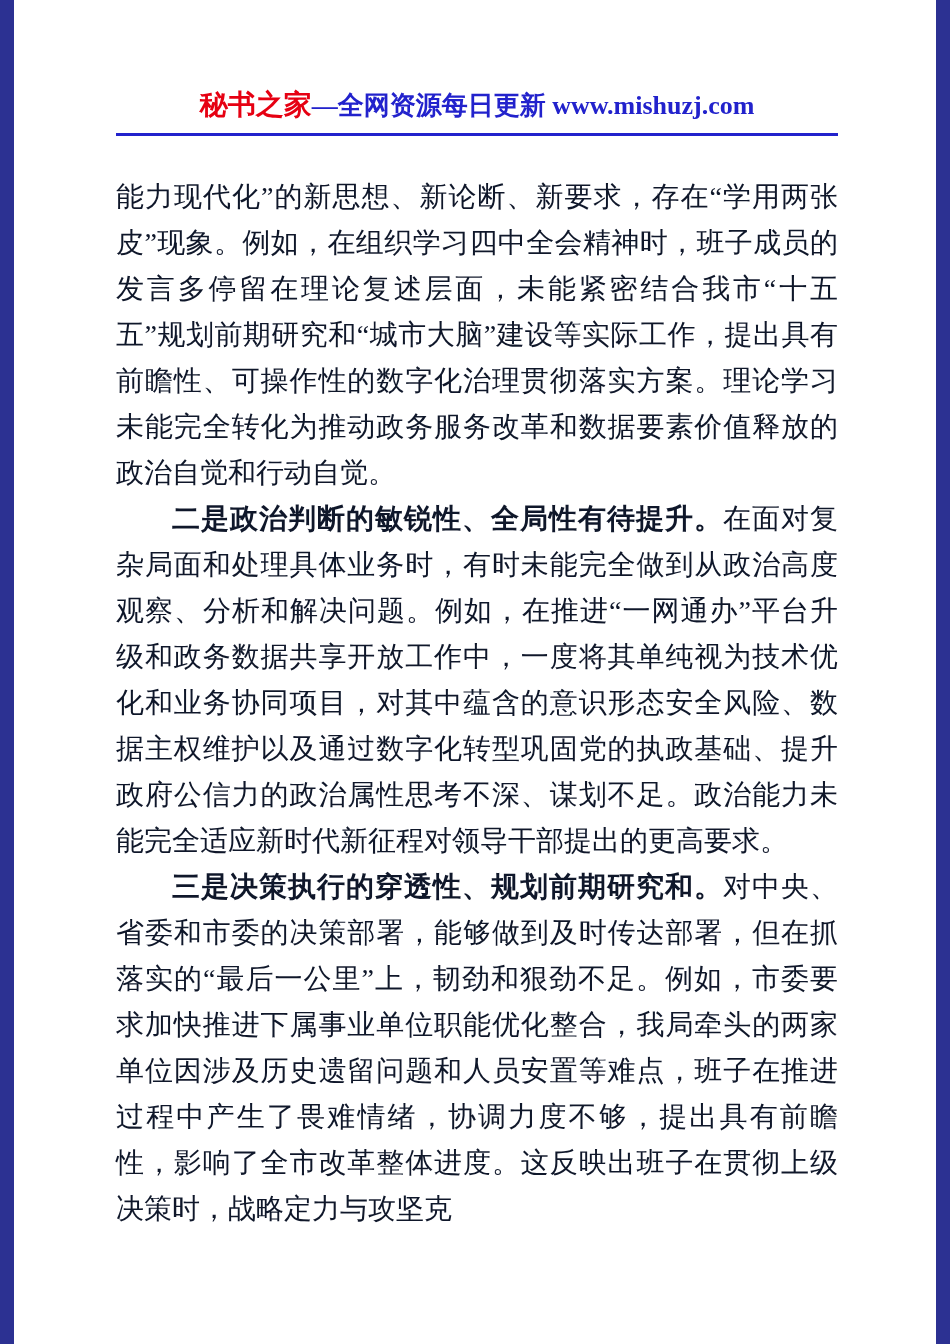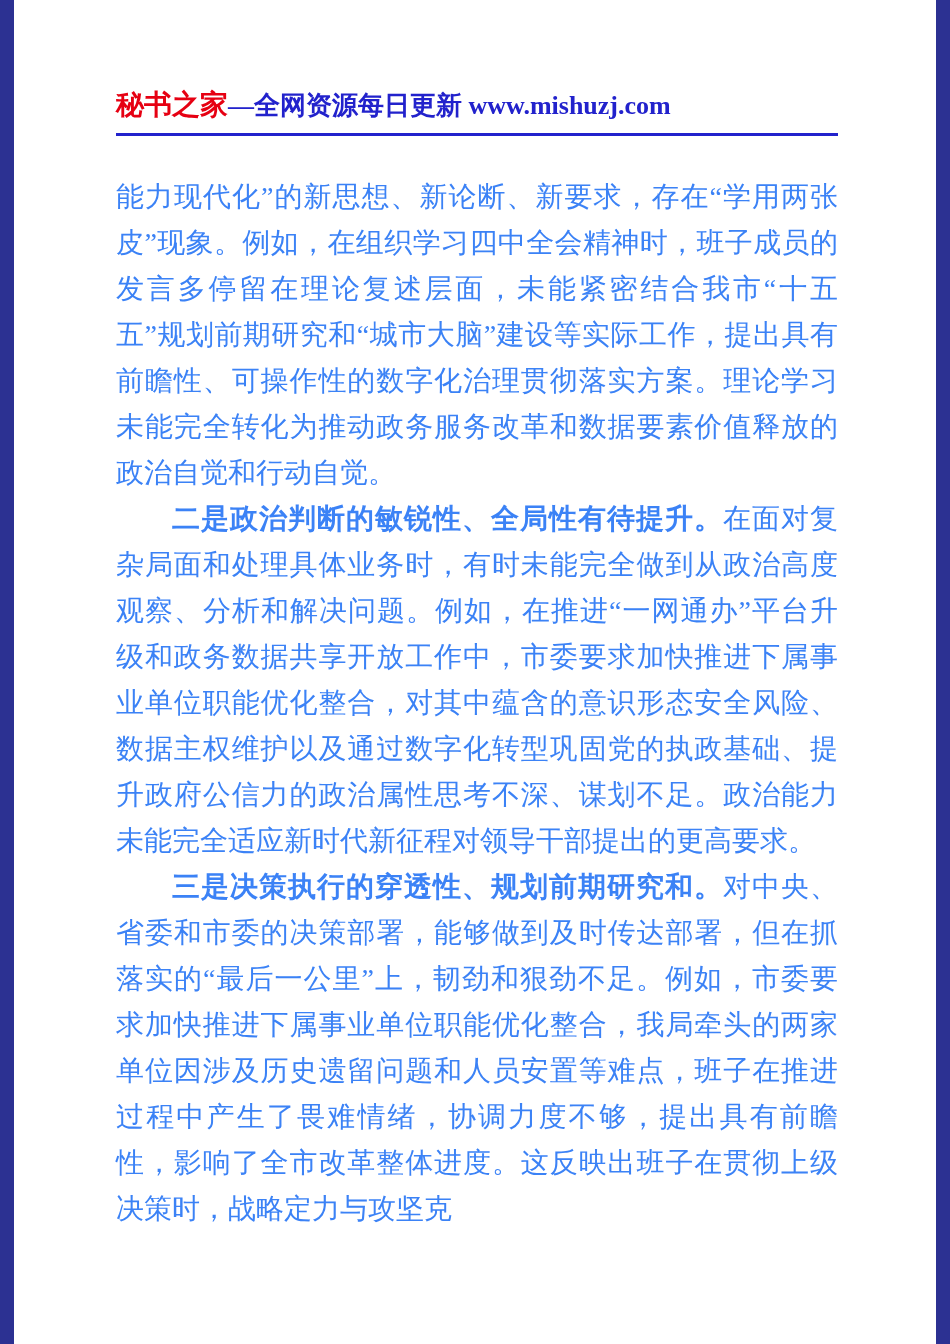--- a/index.html
+++ b/index.html
@@ -28,21 +28,21 @@
 
   .content {
     position: absolute;
     left: 116px;
     right: 112px;
     top: 0;
   }
 
   .site-header {
     margin-top: 88px;
-    text-align: left;
+    text-align: center;
     white-space: nowrap;
     font-size: 26px;
     line-height: 34px;
   }
   .site-header .brand {
     color: #E60012;
     font-weight: bold;
     font-size: 28px;
   }
   .site-header .tagline {
@@ -58,21 +58,21 @@
   .header-rule {
     border: none;
     border-top: 3px solid #2222CC;
     margin: 10px 0 0 0;
   }
 
   .doc-body {
     margin-top: 38px;
     font-size: 28px;
     line-height: 46px;
-    color: #3b82f6;
+    color: #0f172a;
     text-align: justify;
     text-justify: inter-character;
   }
   .para {
     margin: 0;
     text-indent: 2em;
   }
   .para.no-indent {
     text-indent: 0;
   }
@@ -93,19 +93,19 @@
     <div class="site-header">
       <span class="brand">秘书之家</span><span class="tagline">—全网资源每日更新 </span><a class="url">www.mishuzj.com</a>
     </div>
 
     <hr class="header-rule">
 
     <div class="doc-body">
 
       <p class="para no-indent"><span class="lead"></span><span>能力现代化”的新思想、新论断、新要求，存在“学用两张皮”现象。例如，在组织学习四中全会精神时，班子成员的发言多停留在理论复述层面，未能紧密结合我市“十五五”规划前期研究和“城市大脑”建设等实际工作，提出具有前瞻性、可操作性的数字化治理贯彻落实方案。理论学习未能完全转化为推动政务服务改革和数据要素价值释放的政治自觉和行动自觉。</span></p>
 
-      <p class="para"><span class="lead">二是政治判断的敏锐性、全局性有待提升。</span><span>在面对复杂局面和处理具体业务时，有时未能完全做到从政治高度观察、分析和解决问题。例如，在推进“一网通办”平台升级和政务数据共享开放工作中，市委要求加快推进下属事业单位职能优化整合，对其中蕴含的意识形态安全风险、数据主权维护以及通过数字化转型巩固党的执政基础、提升政府公信力的政治属性思考不深、谋划不足。政治能力未能完全适应新时代新征程对领导干部提出的更高要求。</span></p>
+      <p class="para"><span class="lead">二是政治判断的敏锐性、全局性有待提升。</span><span>在面对复杂局面和处理具体业务时，有时未能完全做到从政治高度观察、分析和解决问题。例如，在推进“一网通办”平台升级和政务数据共享开放工作中，一度将其单纯视为技术优化和业务协同项目，对其中蕴含的意识形态安全风险、数据主权维护以及通过数字化转型巩固党的执政基础、提升政府公信力的政治属性思考不深、谋划不足。政治能力未能完全适应新时代新征程对领导干部提出的更高要求。</span></p>
 
       <p class="para"><span class="lead">三是决策执行的穿透性、规划前期研究和。</span><span>对中央、省委和市委的决策部署，能够做到及时传达部署，但在抓落实的“最后一公里”上，韧劲和狠劲不足。例如，市委要求加快推进下属事业单位职能优化整合，我局牵头的两家单位因涉及历史遗留问题和人员安置等难点，班子在推进过程中产生了畏难情绪，协调力度不够，提出具有前瞻性，影响了全市改革整体进度。这反映出班子在贯彻上级决策时，战略定力与攻坚克</span></p>
 
     </div>
   </div>
 </div>
 
 </body></html>

